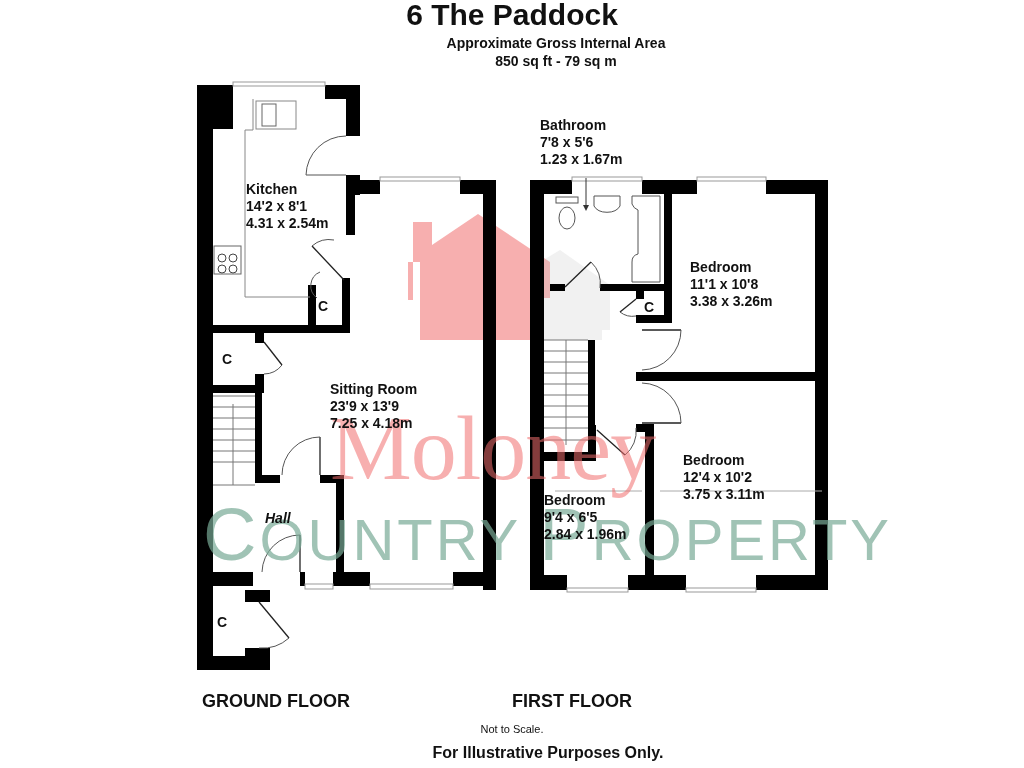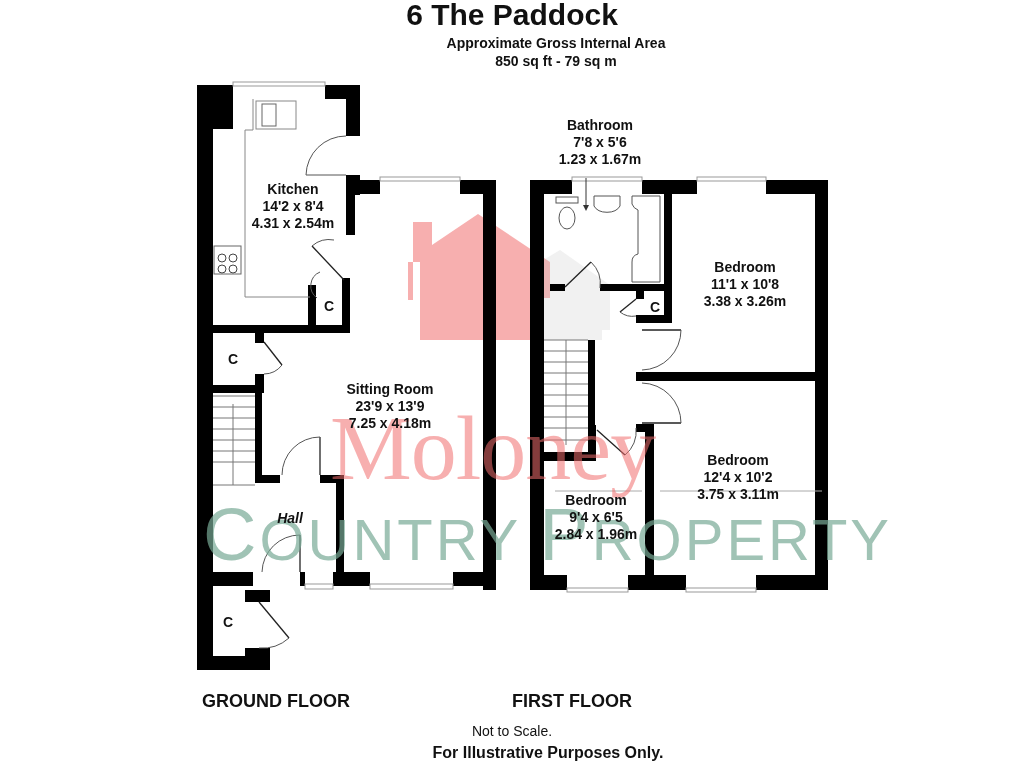--- a/index.html
+++ b/index.html
@@ -1,22 +1,22 @@
 <!DOCTYPE html>
 <html><head>
 <meta charset="utf-8">
 <style>
   html, body { margin:0; padding:0; background:#ffffff; }
   body { width:1024px; height:768px; position:relative; overflow:hidden; font-family:"Liberation Sans", sans-serif; color:#111; }
   .title { position:absolute; left:0; width:1024px; top:-2px; text-align:center; font-weight:bold; font-size:30px; }
   .sub { position:absolute; left:0; width:1024px; text-align:center; font-weight:bold; font-size:14px;padding-left:44px; }
   .plan { position:absolute; left:0; top:0; }
-  .lbl { position:absolute; text-align:center; font-weight:bold; font-size:14px; line-height:17px; white-space:nowrap; }
+  .lbl { position:absolute; text-align:left; font-weight:bold; font-size:14px; line-height:17px; white-space:nowrap; }
   .floor { position:absolute; font-weight:bold; font-size:18px; }
-  .footer { position:absolute; left:0; width:1024px; text-align:center; font-size:14px; }
+  .footer { position:absolute; left:0; width:1024px; text-align:center; font-size:11px; }
   .wm-moloney { position:absolute; left:330px; top:395px; font-family:"Liberation Serif", serif; font-size:92px; color:rgba(240,110,110,0.55); letter-spacing:-1px; }
   .wm-country { position:absolute; left:203px; top:492px; font-family:"Liberation Sans", sans-serif; font-size:58px; color:rgba(120,170,150,0.7); letter-spacing:3px; white-space:nowrap; }
   .wm-country .big { font-size:74px; }
 </style>
 </head>
 <body>
 
 <div class="title">6 The Paddock</div>
 <div class="sub" style="top:35px;">Approximate Gross Internal Area</div>
 <div class="sub" style="top:53px;">850 sq ft - 79 sq m</div>
@@ -205,21 +205,21 @@
     <line x1="597" y1="430" x2="625" y2="455"></line>
     <path d="M625,455 A30,30 0 0 0 636,428" stroke="#555" stroke-width="1"></path>
   </g>
 </svg>
 
 <div class="wm-moloney">Moloney</div>
 <div class="wm-country"><span class="big">C</span><span>OUNTRY </span><span class="big">P</span><span>ROPERTY</span></div>
 
 <div class="lbl" style="left:246px; top:181px; width:94px;">
   <div>Kitchen</div>
-  <div>14'2 x 8'4</div>
+  <div>14'2 x 8'1</div>
   <div>4.31 x 2.54m</div>
 </div>
 <div class="lbl" style="left:330px; top:381px; width:120px;">
   <div>Sitting Room</div>
   <div>23'9 x 13'9</div>
   <div>7.25 x 4.18m</div>
 </div>
 <div class="lbl" style="left:265px; top:510px; width:50px;font-style:italic;">
   <div>Hall</div>
 </div>

